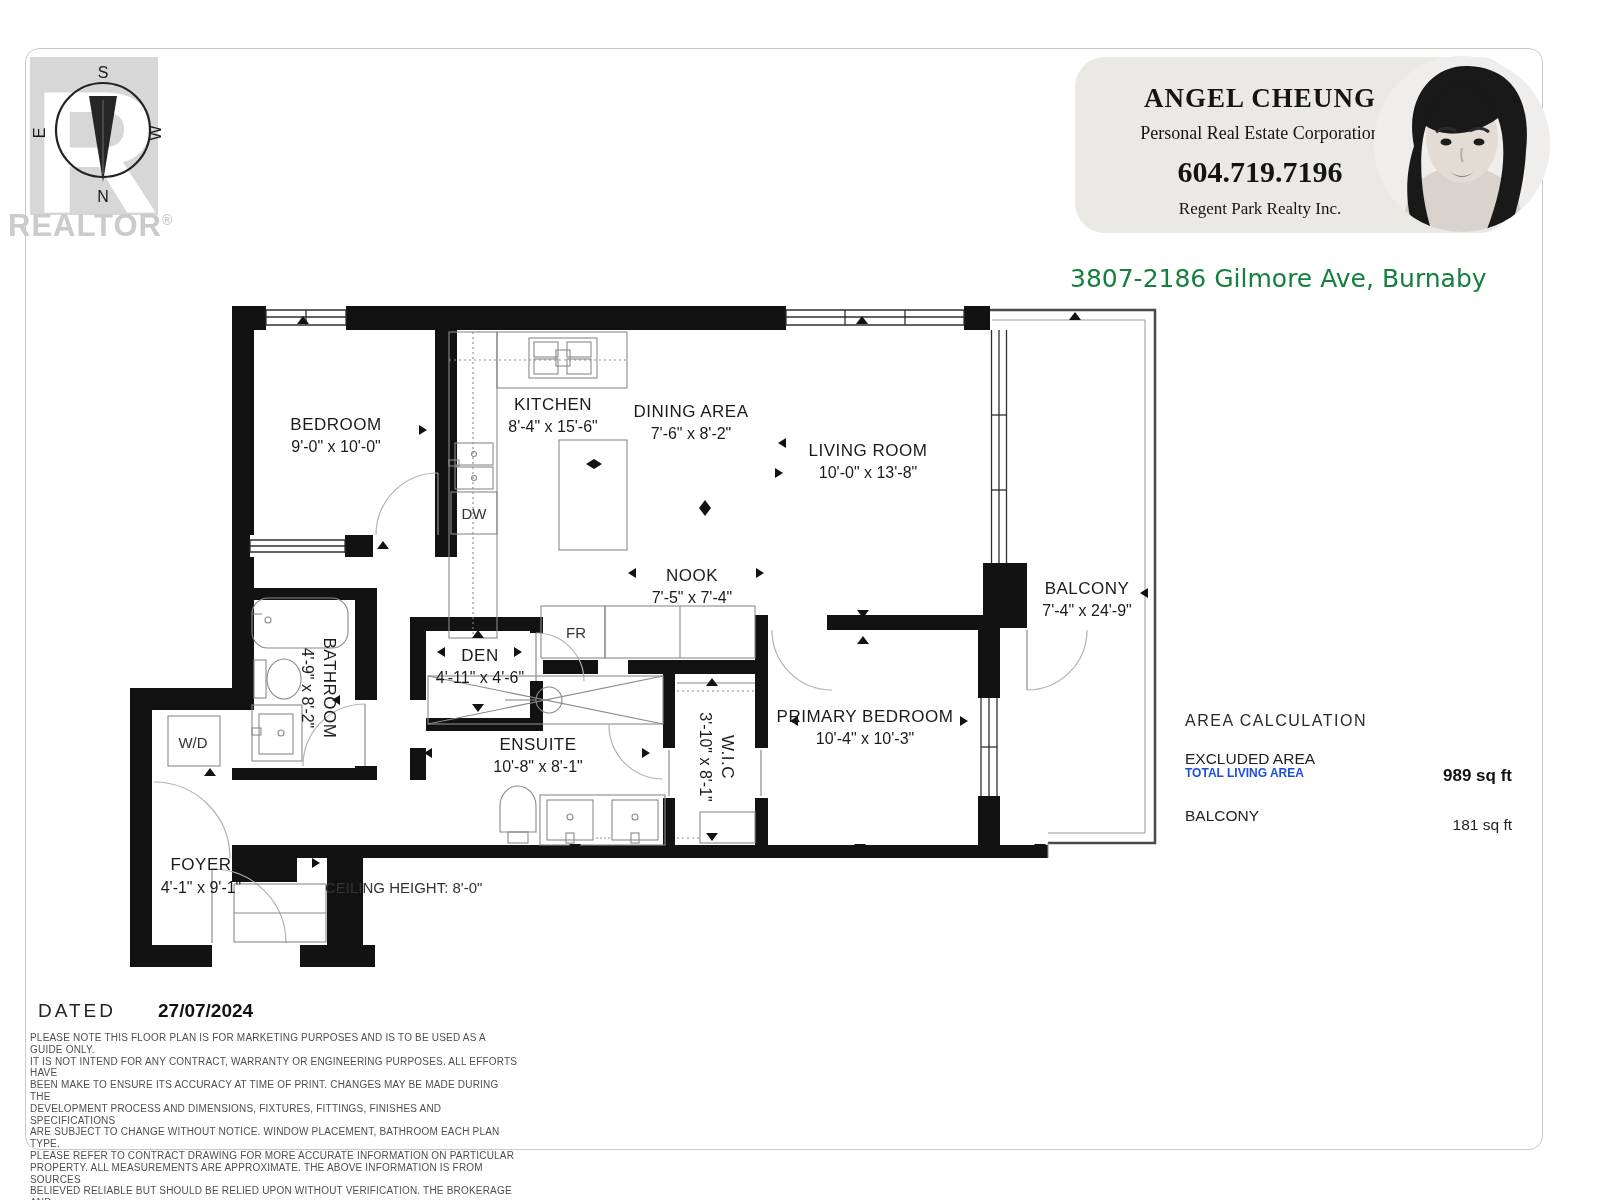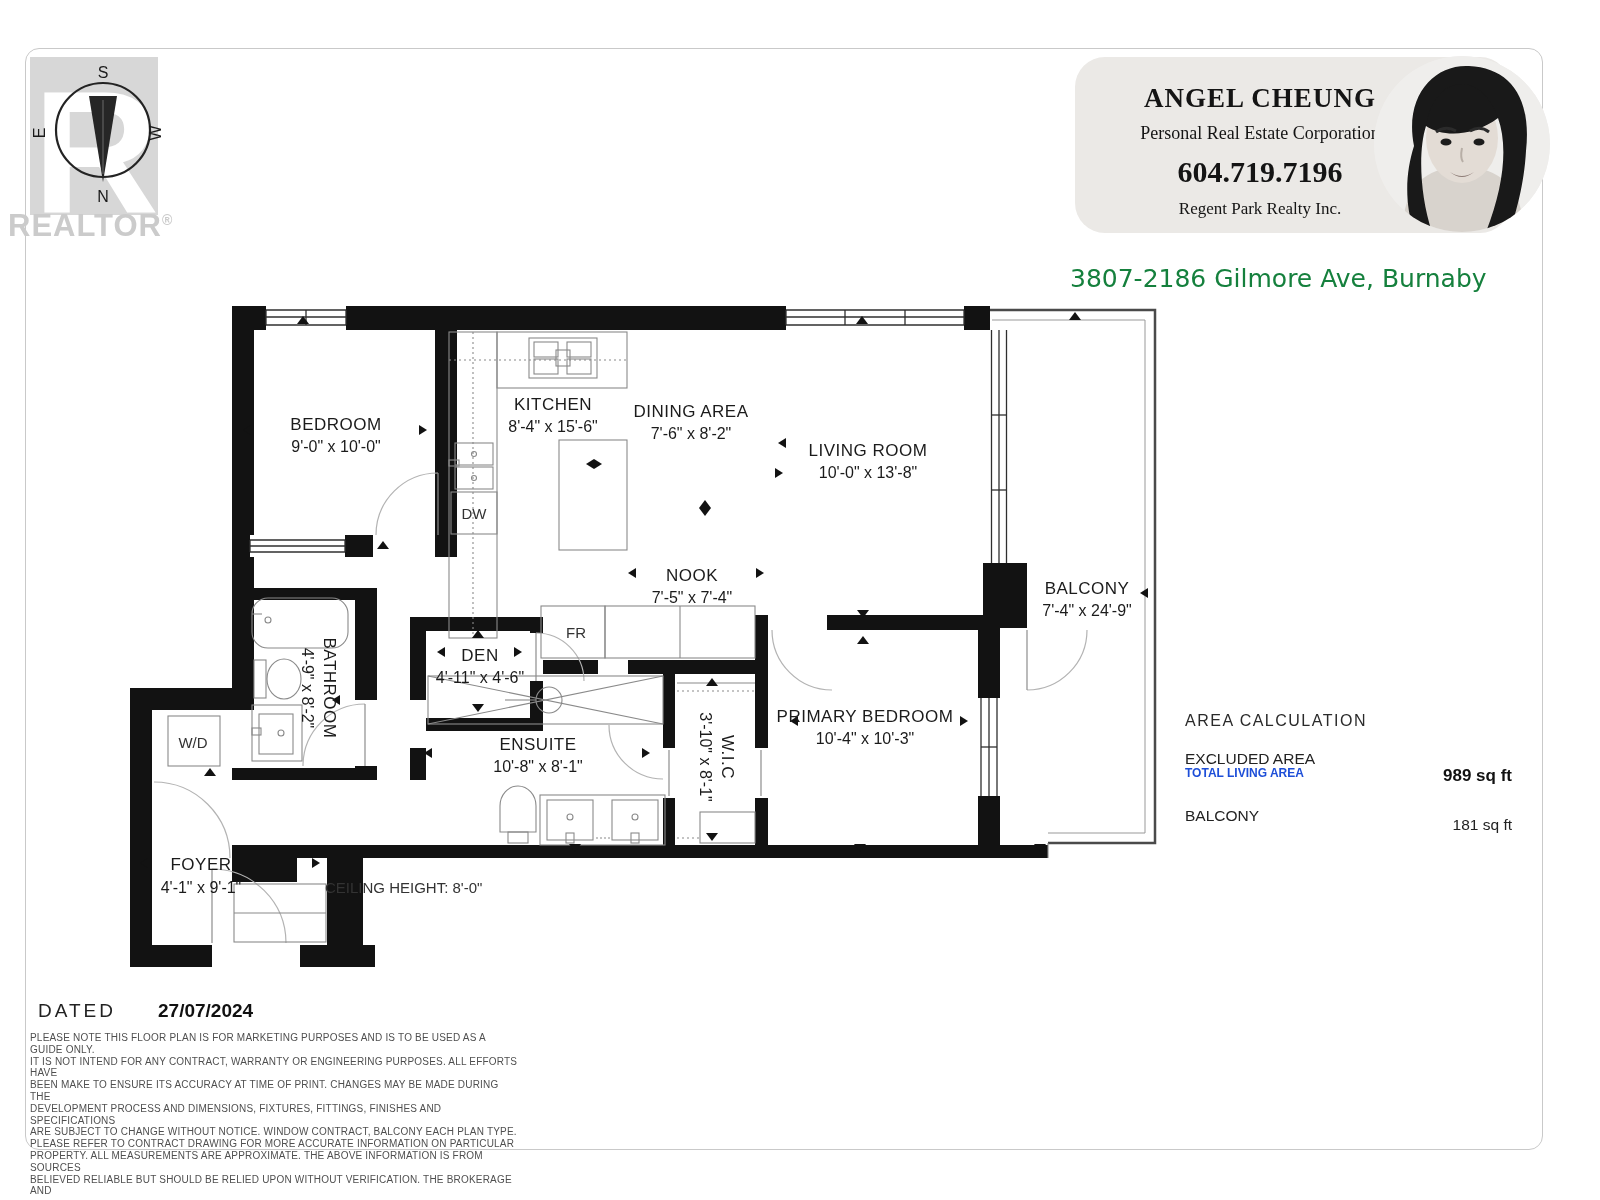--- a/index.html
+++ b/index.html
@@ -359,18 +359,18 @@
 <div class="abs area-excl-item">BALCONY</div>
 <div class="abs area-excl-value">181 sq ft</div>
 
 <div class="abs dated-label">DATED</div>
 <div class="abs dated-date">27/07/2024</div>
 <div class="abs disclaimer">
   <div>PLEASE NOTE THIS FLOOR PLAN IS FOR MARKETING PURPOSES AND IS TO BE USED AS A GUIDE ONLY.</div>
   <div>IT IS NOT INTEND FOR ANY CONTRACT, WARRANTY OR ENGINEERING PURPOSES. ALL EFFORTS HAVE</div>
   <div>BEEN MAKE TO ENSURE ITS ACCURACY AT TIME OF PRINT. CHANGES MAY BE MADE DURING THE</div>
   <div>DEVELOPMENT PROCESS AND DIMENSIONS, FIXTURES, FITTINGS, FINISHES AND SPECIFICATIONS</div>
-  <div>ARE SUBJECT TO CHANGE WITHOUT NOTICE. WINDOW CONTRACT, BALCONY EACH PLAN TYPE.</div>
+  <div>ARE SUBJECT TO CHANGE WITHOUT NOTICE. WINDOW PLACEMENT, BATHROOM EACH PLAN TYPE.</div>
   <div>PLEASE REFER TO CONTRACT DRAWING FOR MORE ACCURATE INFORMATION ON PARTICULAR</div>
   <div>PROPERTY. ALL MEASUREMENTS ARE APPROXIMATE. THE ABOVE INFORMATION IS FROM SOURCES</div>
   <div>BELIEVED RELIABLE BUT SHOULD BE RELIED UPON WITHOUT VERIFICATION. THE BROKERAGE AND</div>
 
 </div>
 
 </body></html>

